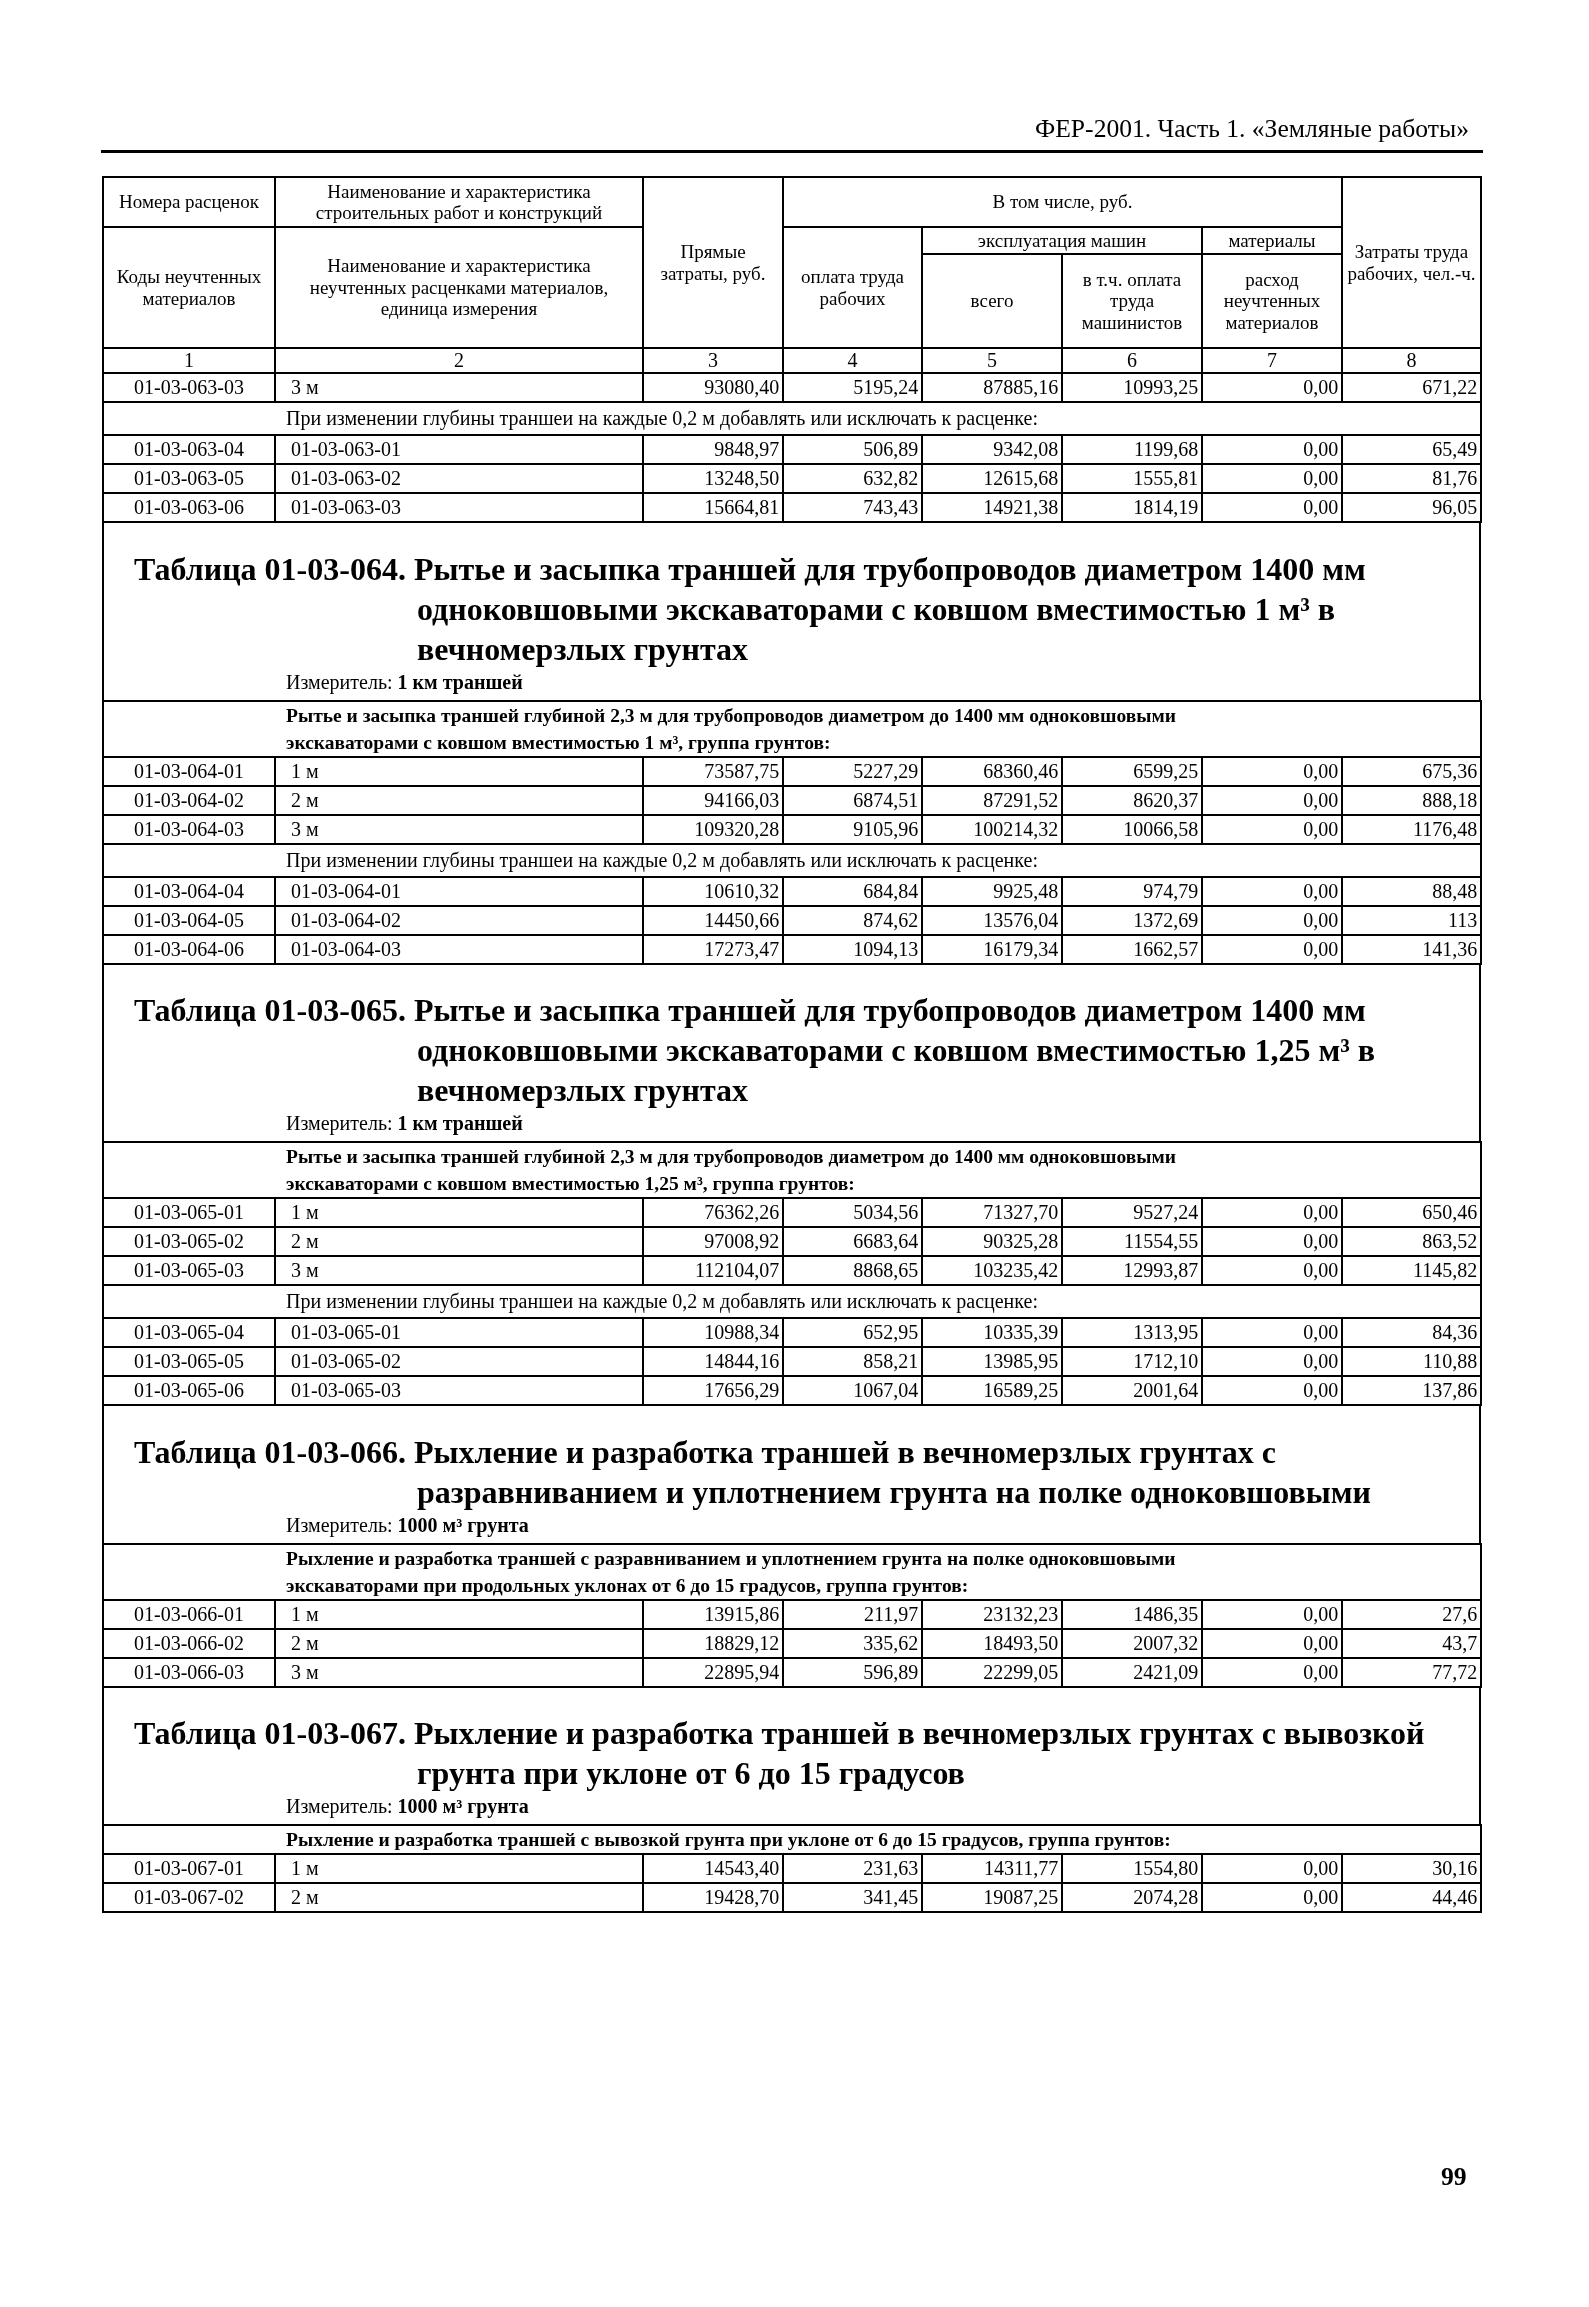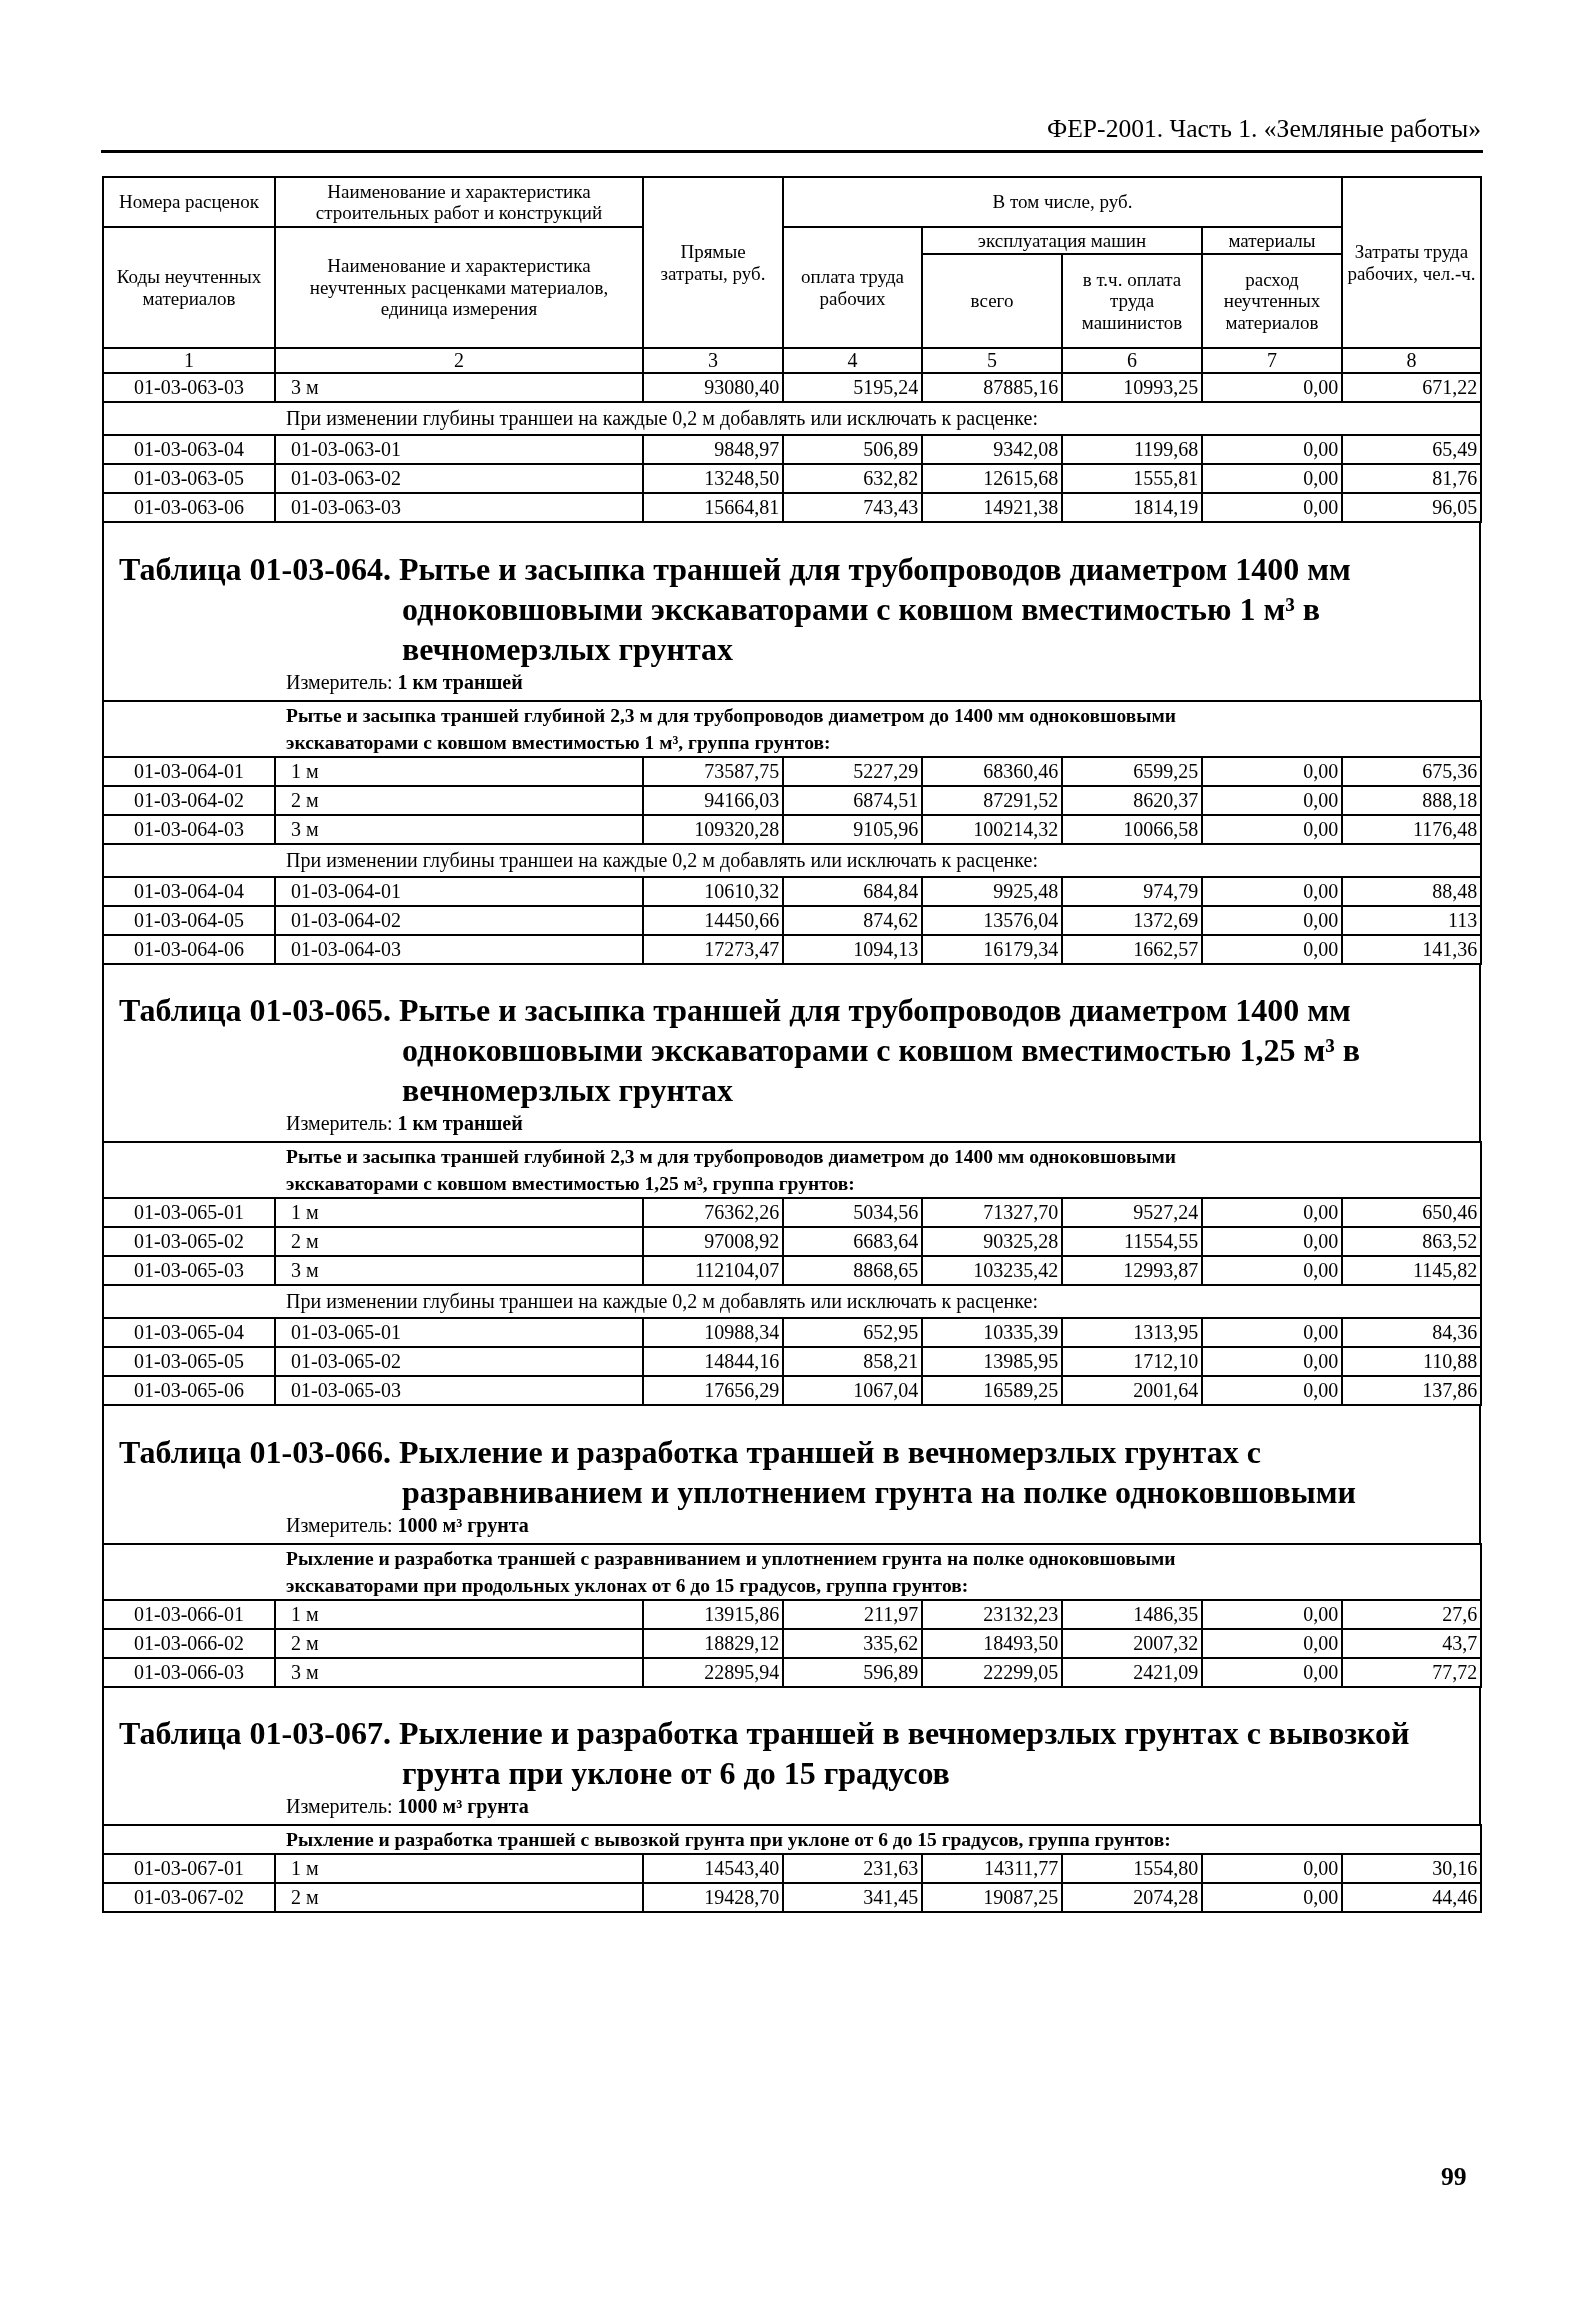--- a/index.html
+++ b/index.html
@@ -1,35 +1,35 @@
 <!DOCTYPE html>
 <html style="font-size:10.8px"><head>
 <meta charset="utf-8">
 <style>
   html, body { margin:0; padding:0; background:#ffffff; }
   body { width:1590px; height:2307px; position:relative; overflow:hidden;
          font-family:"Liberation Serif", "DejaVu Serif", serif; color:#000; }
-  .running-head { position:absolute; left:102px; width:1379px; top:114px; text-align:right;
+  .running-head { position:absolute; left:90px; width:1379px; top:114px; text-align:right;
                   font-size:25.6px; line-height:30px; }
   .head-rule { position:absolute; left:101px; width:1382px; top:150px; height:2.7px; background:#000; }
 
   .sheet { position:absolute; left:102px; top:176px; width:1146px; }
   table.grid { border-collapse:collapse; width:1379px; table-layout:fixed; }
   table.grid td { border:2px solid #000; padding:0 4px; font-size:20px; line-height:23px; vertical-align:middle; }
   table.grid td.num { text-align:right; padding-right:2.7px; }
   table.grid td.code { text-align:center; }
   table.grid td.name { text-align:left; padding-left:15px;margin-top:41px; }
   table.grid tr.hdr td { text-align:center; font-size:19px; line-height:21.5px; }
   table.grid tr.colnums td { text-align:center; height:23px; }
   table.grid tr.datarow td { height:27px; }
   table.grid tr.note td { font-weight:normal; text-align:left; padding-left:182px; height:31px; font-size:20px; }
   table.grid tr.group td { font-weight:bold; text-align:left; padding-left:182px; font-size:19.5px; line-height:27px;margin-top:27px; }
 
   .section { border-left:2px solid #000; border-right:2px solid #000; box-sizing:border-box; width:1379px; }
-  .tbl-title { font-weight:bold; font-size:32px; line-height:40px; padding-left:15px; padding-top:25.6px; }
+  .tbl-title { font-weight:bold; font-size:32px; line-height:40px; padding-left:30px; padding-top:25.6px; }
   .tbl-title .cont { display:block; padding-left:283px; }
   .measurer { font-size:20px; padding-left:182px; line-height:27px; padding-bottom:4px; }
   .measurer b { font-weight:bold; }
 
   .page-number { position:absolute; left:1441px; top:2162px; font-size:25.6px; font-weight:bold; }
 </style>
 </head>
 <body>
 
 <div class="running-head">ФЕР-2001. Часть 1. «Земляные работы»</div>

